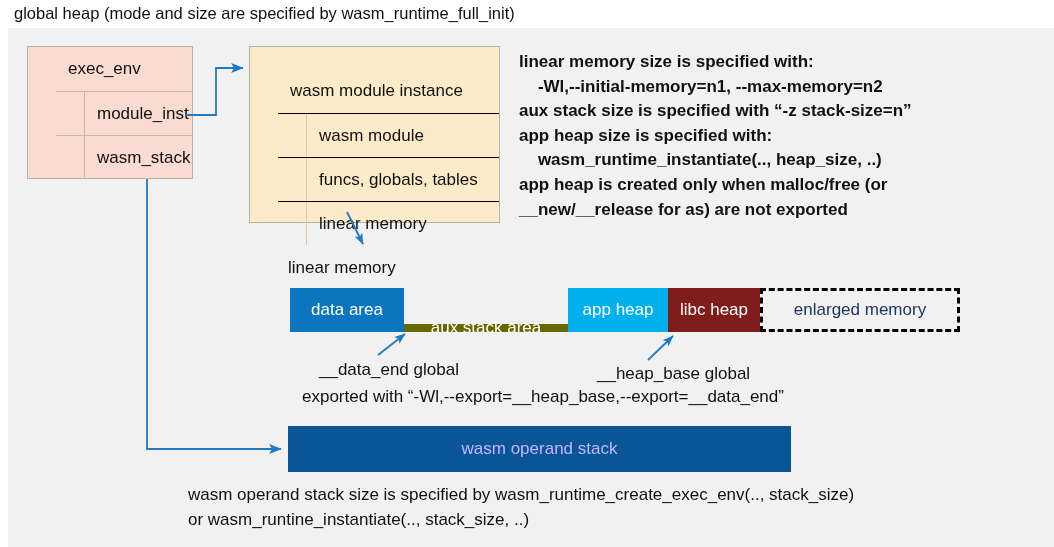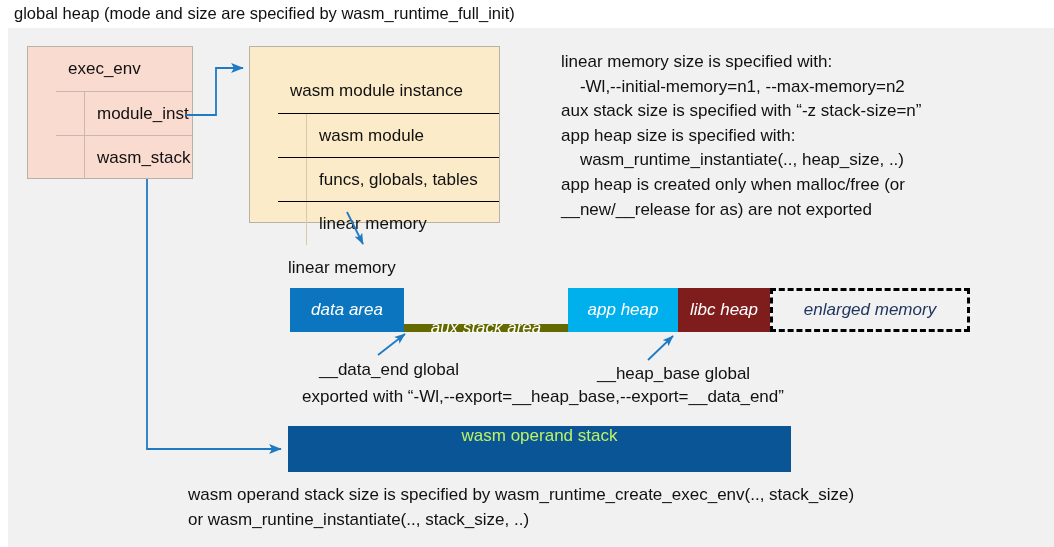--- a/index.html
+++ b/index.html
@@ -92,39 +92,39 @@
     display: flex;
   }
   .seg {
     box-sizing: border-box;
     display: flex;
     align-items: center;
     justify-content: center;
     font-size: 17px;
     color: #ffffff;
     white-space: nowrap;
-    font-style: italic;
   }
   .seg.dashed {
     border: 3px dashed #000000;
     background: #f1f1f1;
     color: #20365e;
   }
 
   
   .opstack {
     position: absolute;
     left: 288px;
     top: 426px;
     width: 503px;
     height: 46px;
     display: flex;
+    align-items: center;
     justify-content: center;
     font-size: 17px;
-    color: #bef264;
+    color: #c4b5fd;
     white-space: nowrap;
   }
 
   
   .connectors {
     position: absolute;
     left: 0;
     top: 0;
     width: 1054px;
     height: 547px;
@@ -165,38 +165,38 @@
     <div class="row cream-row" style="height:44px;">
       <span class="indent-cream"></span>
       <span class="row-label">funcs, globals, tables</span>
     </div>
     <div class="row cream-row" style="height:44px;">
       <span class="indent-cream"></span>
       <span class="row-label">linear memory</span>
     </div>
   </div>
 
-  <div class="text-block" style="left:561px; top:50px;">linear memory size is specified with:
+  <div class="text-block" style="left:519px; top:50px;font-weight:bold;">linear memory size is specified with:
     -Wl,--initial-memory=n1, --max-memory=n2
 aux stack size is specified with “-z stack-size=n”
 app heap size is specified with:
     wasm_runtime_instantiate(.., heap_size, ..)
 app heap is created only when malloc/free (or
 __new/__release for as) are not exported</div>
 
   <div class="mem-label" style="left:288px; top:258px;">linear memory</div>
 
   <div class="mem-bar">
     <div class="seg" style="width: 114px; background: rgb(11, 118, 191);">
       <span>data area</span>
     </div>
     <div class="seg" style="width: 164px; background: rgb(101, 106, 0); margin-top: 36px;">
       <span>aux stack area</span>
     </div>
-    <div class="seg" style="width: 110px; background: rgb(0, 176, 236);">
+    <div class="seg" style="width: 100px; background: rgb(0, 176, 236);">
       <span>app heap</span>
     </div>
     <div class="seg" style="width: 92px; background: #7f1d1d;">
       <span>libc heap</span>
     </div>
     <div class="seg dashed" style="width: 200px; background: rgb(241, 241, 241); color: rgb(32, 54, 94); text-align: right;">
       <span>enlarged memory</span>
     </div>
   </div>
 

